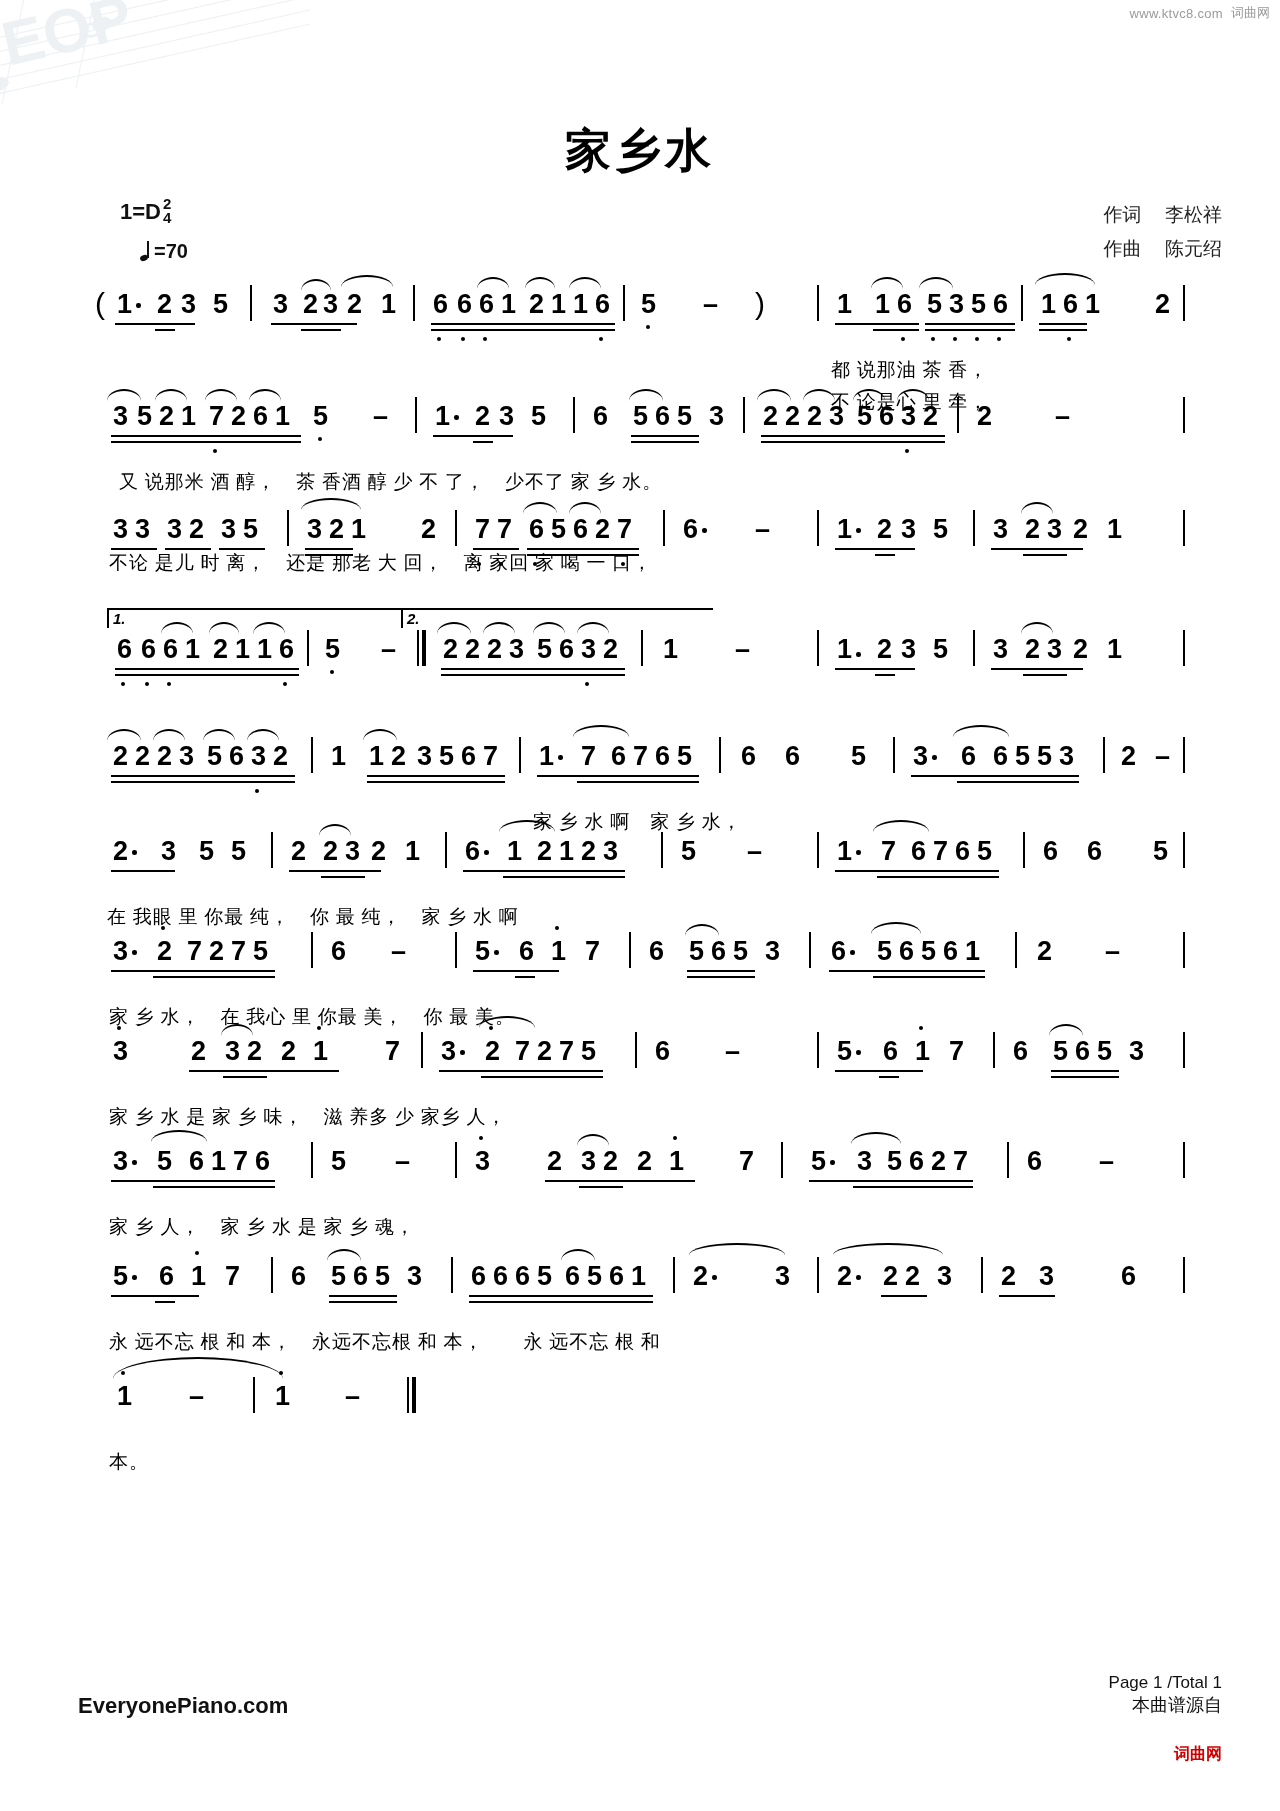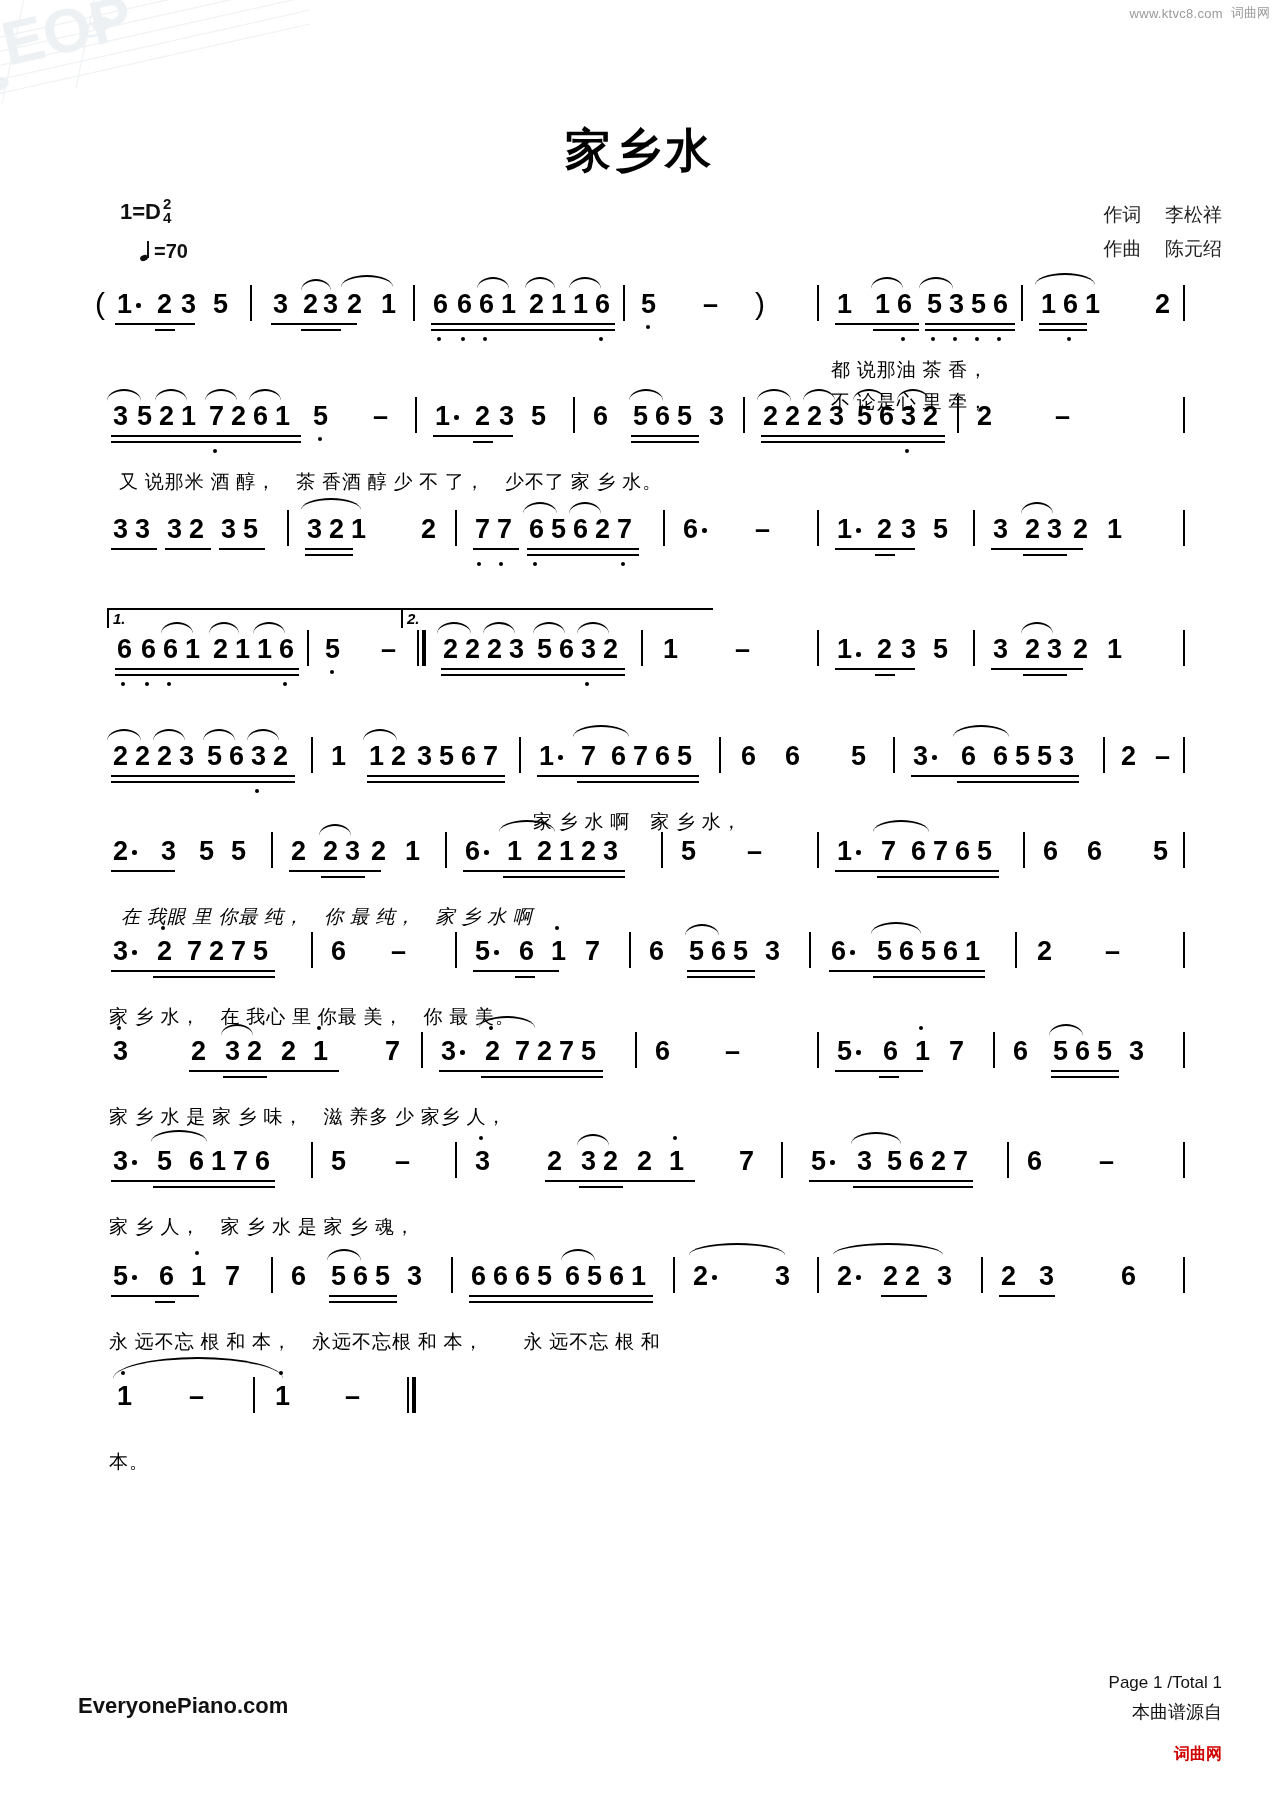--- a/index.html
+++ b/index.html
@@ -100,21 +100,21 @@
   
   .footer-left{
     position:absolute;left:78px;bottom:92px;
     font-family:"Liberation Sans",sans-serif;font-size:22px;font-weight:700;color:#111;
   }
   .footer-page{
     position:absolute;right:58px;bottom:118px;
     font-family:"Liberation Sans",sans-serif;font-size:17px;color:#111;
   }
   .footer-src{
-    position:absolute;right:58px;bottom:87px;
+    position:absolute;right:58px;bottom:94px;
     font-size:18px;color:#111;
   }
   .footer-brand{
     position:absolute;right:58px;bottom:46px;
     font-size:16px;color:#d00000;font-weight:700;
   }
 </style>
 </head>
 <body>
 
@@ -381,20 +381,23 @@
       <span class="n" style="left:898px;">3</span>
       <span class="n" style="left:930px;">2</span>
         <span class="n" style="left:952px;">3</span>
       <span class="n" style="left:978px;">2</span>
       <span class="n" style="left:1012px;">1</span>
       <div class="u1" style="left:896px;top:40px;width:92px;"></div>
       <div class="u2" style="left:928px;top:46px;width:44px;"></div>
       <div class="arc" style="left:926px;top:-6px;width:32px;"></div>
       <div class="bar" style="left:1088px;"></div>
     </div>
+    <div class="lyr lyr2">
+      <span class="l" style="left:14px;">不论 是儿 时 离，　还是 那老 大 回，　离 家回 家 喝 一 口，</span>
+    </div>
   </div>
 
   <div class="row" style="top:612px;">
     <div class="notes" style="height:62px;">
       <div class="volta" style="left:12px;top:-4px;width:294px;"></div>
       <span class="voltaLbl" style="left:18px;top:-2px;">1.</span>
       <div class="volta" style="left:306px;top:-4px;width:310px;"></div>
       <span class="voltaLbl" style="left:312px;top:-2px;">2.</span>
 
       <span class="n" style="left:22px;top:22px;">6</span>
@@ -583,21 +586,21 @@
       <div class="u2" style="left:782px;top:46px;width:122px;"></div>
       <div class="arc" style="left:778px;top:-10px;width:56px;"></div>
       <div class="bar" style="left:928px;"></div>
 
       <span class="n" style="left:948px;">6</span>
       <span class="n" style="left:992px;">6</span>
       <span class="n" style="left:1058px;">5</span>
       <div class="bar" style="left:1088px;"></div>
     </div>
     <div class="lyr">
-      <span class="l" style="left:26px;font-style:italic;">在 我眼 里 你最 纯，　你 最 纯，　家 乡 水 啊</span>
+      <span class="l" style="left:12px;">在 我眼 里 你最 纯，　你 最 纯，　家 乡 水 啊</span>
     </div>
   </div>
 
   <div class="row" style="top:930px;">
     <div class="notes">
       <span class="n" style="left:18px;">3</span>
         <span class="adot" style="left:37px;"></span>
       <span class="n" style="left:62px;">2</span>
         <div class="dot" style="left:66px;top:-4px;"></div>
       <span class="n" style="left:92px;">7</span>

